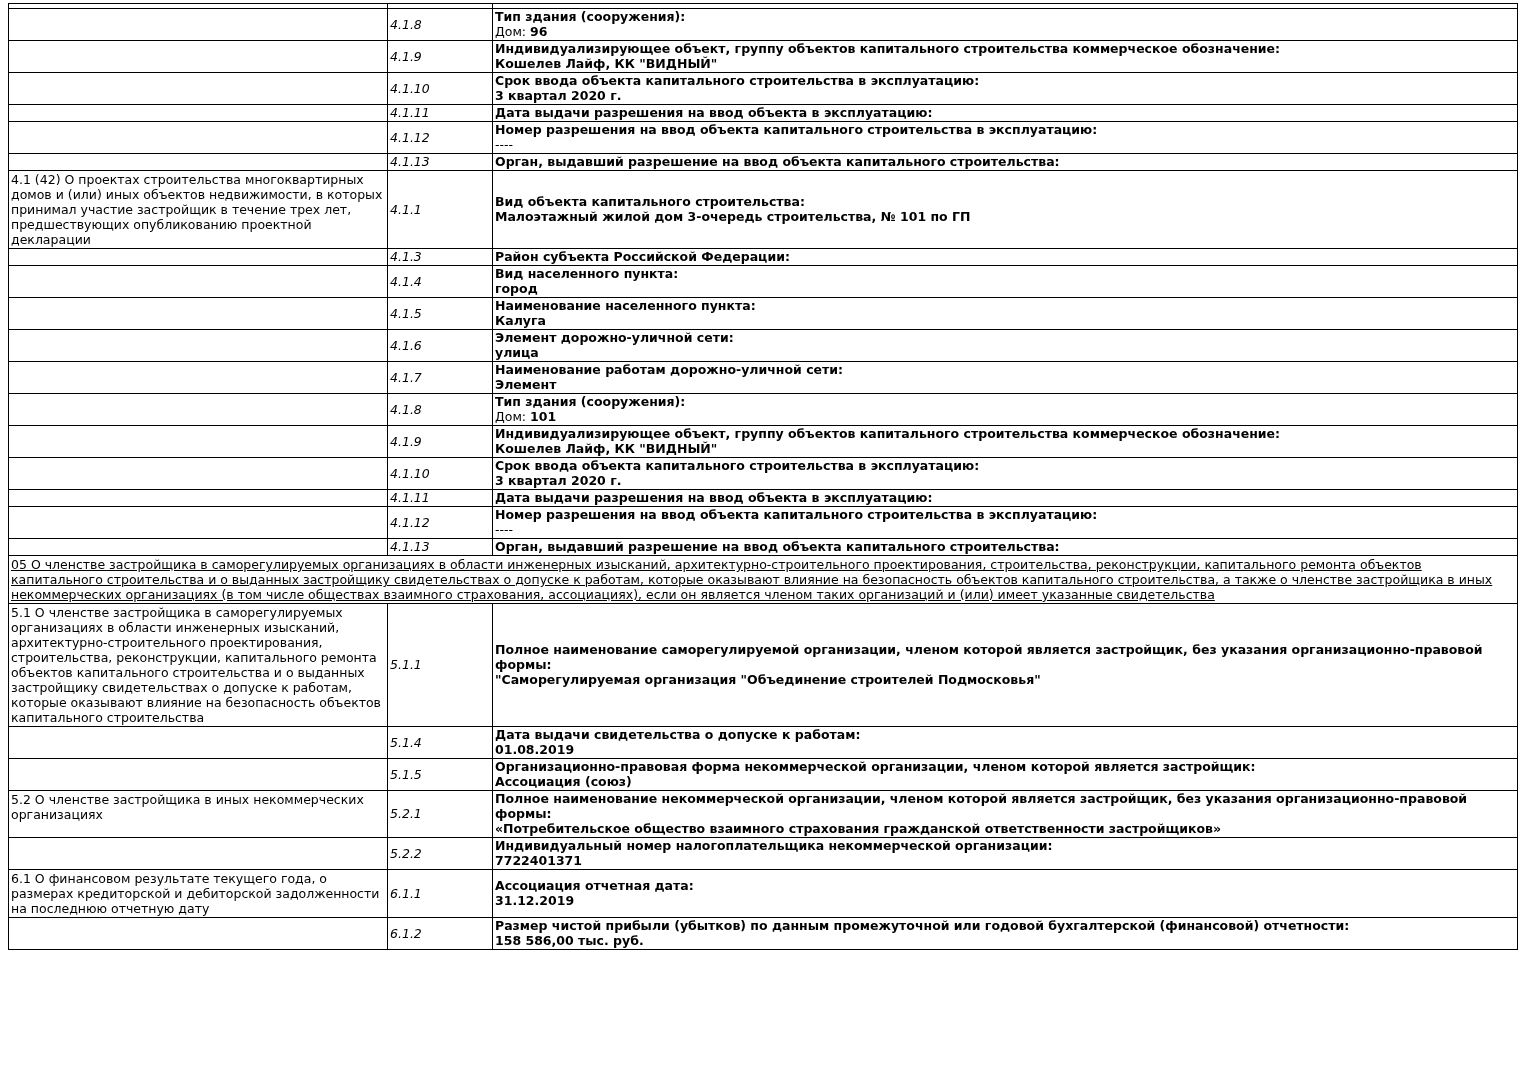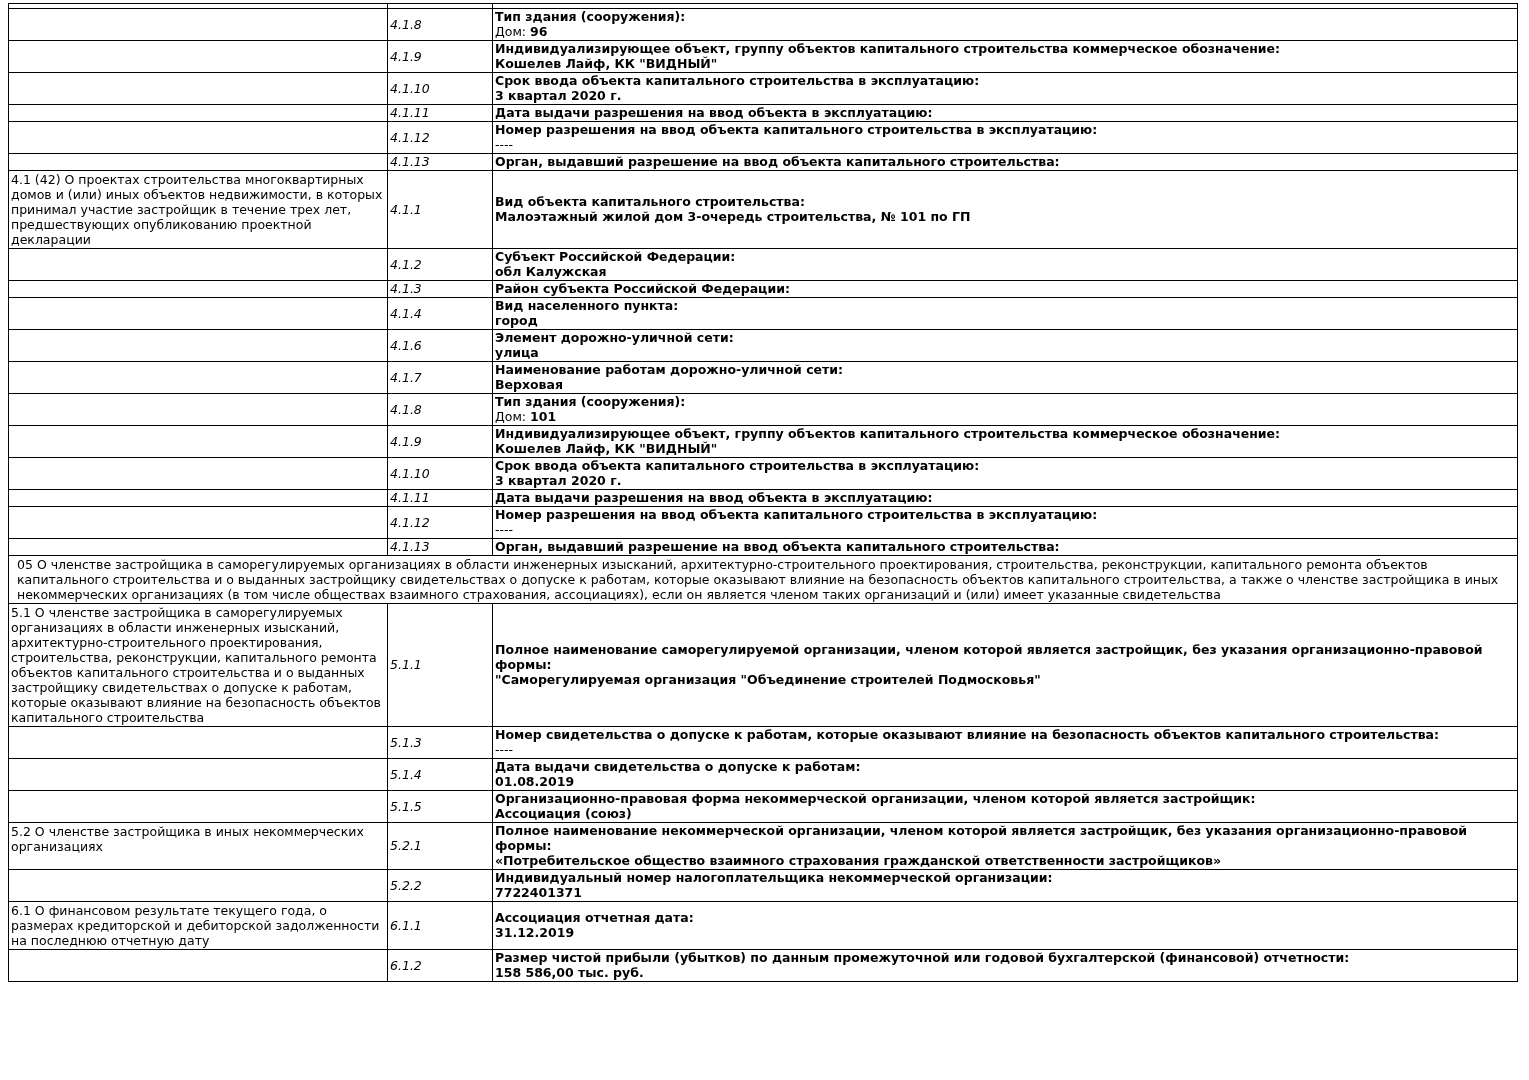--- a/index.html
+++ b/index.html
@@ -42,21 +42,22 @@
   td.content .label {
     font-weight: bold;
   }
   td.content .value .bold {
     font-weight: bold;
   }
   td.content .value .pre {
     font-weight: normal;
   }
   td.section {
-    padding: 1px 8px;
+    padding: 1px 2px;
+    text-decoration: underline;
   }
   tr.stub-row td {
     height: 4px;
     padding: 0;
   }
 </style>
 </head>
 <body>
 
 <div class="page">
@@ -121,55 +122,55 @@
         <tr>
           <td class="left">4.1 (42) О проектах строительства многоквартирных домов и (или) иных объектов недвижимости, в которых принимал участие застройщик в течение трех лет, предшествующих опубликованию проектной декларации</td>
           <td class="num">4.1.1</td>
           <td class="content">
             <div class="label">Вид объекта капитального строительства:</div>
             <div class="value"><span class="bold">Малоэтажный жилой дом 3-очередь строительства, № 101 по ГП</span></div>
           </td>
         </tr>
         <tr>
           <td class="left"></td>
-          <td class="num">4.1.2</td>
-          <td class="content">
-            <div class="label">Субъект Российской Федерации:</div>
-            <div class="value"><span class="bold">обл Калужская</span></div>
-          </td>
-        </tr>
-        <tr>
-          <td class="left"></td>
           <td class="num">4.1.3</td>
           <td class="content">
             <div class="label">Район субъекта Российской Федерации:</div>
           </td>
         </tr>
         <tr>
           <td class="left"></td>
           <td class="num">4.1.4</td>
           <td class="content">
             <div class="label">Вид населенного пункта:</div>
             <div class="value"><span class="bold">город</span></div>
           </td>
         </tr>
         <tr>
           <td class="left"></td>
+          <td class="num">4.1.5</td>
+          <td class="content">
+            <div class="label">Наименование населенного пункта:</div>
+            <div class="value"><span class="bold">Калуга</span></div>
+          </td>
+        </tr>
+        <tr>
+          <td class="left"></td>
           <td class="num">4.1.6</td>
           <td class="content">
             <div class="label">Элемент дорожно-уличной сети:</div>
             <div class="value"><span class="bold">улица</span></div>
           </td>
         </tr>
         <tr>
           <td class="left"></td>
           <td class="num">4.1.7</td>
           <td class="content">
             <div class="label">Наименование работам дорожно-уличной сети:</div>
-            <div class="value"><span class="bold">Верховая</span></div>
+            <div class="value"><span class="bold">Элемент</span></div>
           </td>
         </tr>
         <tr>
           <td class="left"></td>
           <td class="num">4.1.8</td>
           <td class="content">
             <div class="label">Тип здания (сооружения):</div>
             <div class="value"><span class="pre">Дом: </span><span class="bold">101</span></div>
           </td>
         </tr>
@@ -213,28 +214,20 @@
         </tr>
         <tr>
           <td colspan="3" class="section">05 О членстве застройщика в саморегулируемых организациях в области инженерных изысканий, архитектурно-строительного проектирования, строительства, реконструкции, капитального ремонта объектов капитального строительства и о выданных застройщику свидетельствах о допуске к работам, которые оказывают влияние на безопасность объектов капитального строительства, а также о членстве застройщика в иных некоммерческих организациях (в том числе обществах взаимного страхования, ассоциациях), если он является членом таких организаций и (или) имеет указанные свидетельства</td>
         </tr>
         <tr>
           <td class="left">5.1 О членстве застройщика в саморегулируемых организациях в области инженерных изысканий, архитектурно-строительного проектирования, строительства, реконструкции, капитального ремонта объектов капитального строительства и о выданных застройщику свидетельствах о допуске к работам, которые оказывают влияние на безопасность объектов капитального строительства</td>
           <td class="num">5.1.1</td>
           <td class="content">
             <div class="label">Полное наименование саморегулируемой организации, членом которой является застройщик, без указания организационно-правовой формы:</div>
             <div class="value"><span class="bold">"Саморегулируемая организация "Объединение строителей Подмосковья"</span></div>
-          </td>
-        </tr>
-        <tr>
-          <td class="left"></td>
-          <td class="num">5.1.3</td>
-          <td class="content">
-            <div class="label">Номер свидетельства о допуске к работам, которые оказывают влияние на безопасность объектов капитального строительства:</div>
-            <div class="value"><span class="pre">----</span></div>
           </td>
         </tr>
         <tr>
           <td class="left"></td>
           <td class="num">5.1.4</td>
           <td class="content">
             <div class="label">Дата выдачи свидетельства о допуске к работам:</div>
             <div class="value"><span class="bold">01.08.2019</span></div>
           </td>
         </tr>

